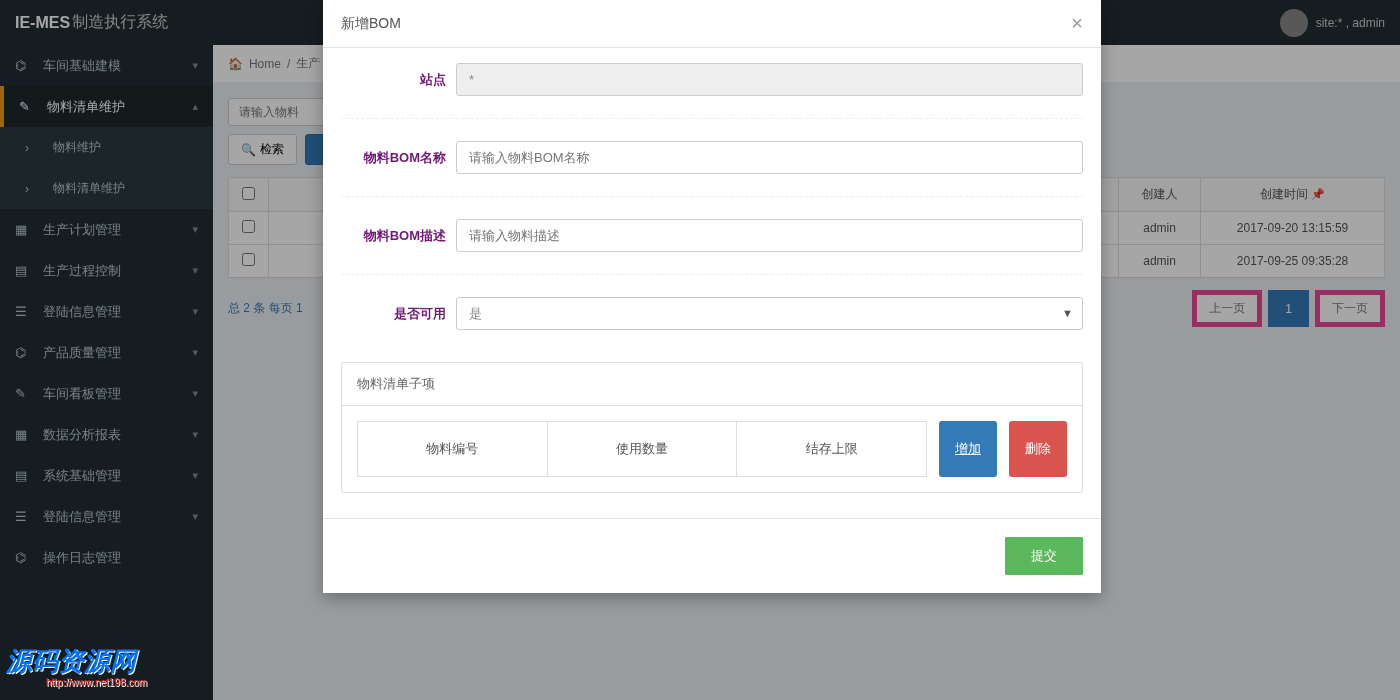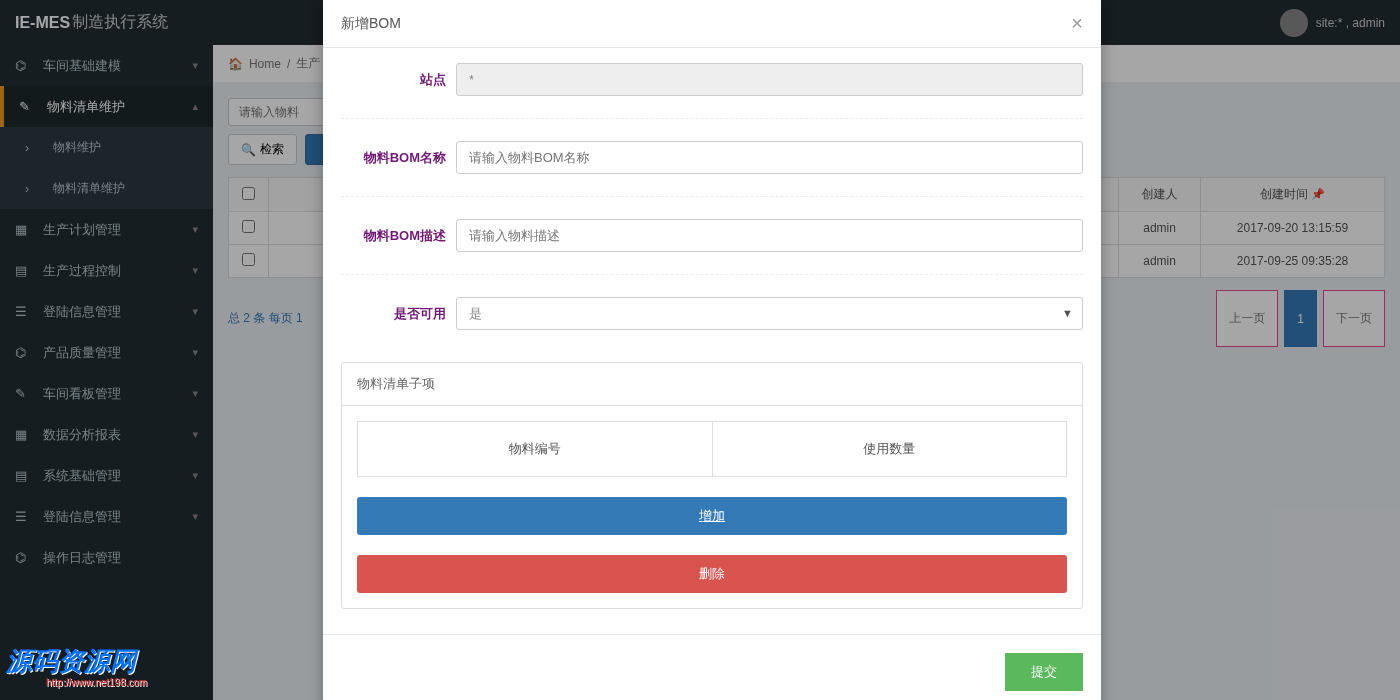--- a/index.html
+++ b/index.html
@@ -29,21 +29,21 @@
 .search-input { border: 1px solid #ccc; border-radius: 3px; padding: 6px 10px; width: 200px; font-size: 12px; }
 .btn { display: inline-flex; align-items: center; gap: 4px; padding: 6px 12px; border-radius: 3px; border: 1px solid #ccc; background: #fff; cursor: pointer; font-size: 12px; }
 .btn-primary { background: #337ab7; color: #fff; border-color: #2e6da4; }
 
 .table { width: 100%; border-collapse: collapse; margin-top: 12px; background: #fff; }
 .table th, .table td { border: 1px solid #ddd; padding: 8px 12px; font-size: 12px; text-align: center; }
 .table th { background: #f9f9f9; font-weight: normal; color: #555; }
 
 .pager { display: flex; justify-content: space-between; align-items: center; margin-top: 12px; font-size: 12px; color: #337ab7; }
 .pager-right { display: flex; gap: 6px; }
-.pager-btn { padding: 19px 12px; border: 1px solid #ec4899; background: #fff; color: #777; cursor: pointer; font-size: 12px; }
+.pager-btn { padding: 5px 12px; border: 5px solid #ec4899; background: #fff; color: #777; cursor: pointer; font-size: 12px; }
 .pager-btn.active { background: #337ab7; color: #fff; border-color: #337ab7; }
 
 
 .overlay { position: absolute; inset: 0; background: rgba(0,0,0,0.35); }
 
 
 .modal { position: absolute; top: 0; left: 323px; width: 778px; background: #fff; box-shadow: 0 5px 15px rgba(0,0,0,.3); z-index: 10; }
 .modal-header { display: flex; justify-content: space-between; align-items: center; padding: 12px 18px; border-bottom: 1px solid #e5e5e5; }
 .modal-title { font-size: 14px; color: #555; }
 .close-x { font-size: 20px; color: #999; cursor: pointer; }
@@ -53,21 +53,21 @@
 .form-label { width: 115px; text-align: right; font-size: 13px; font-weight: bold; color: #701a75; padding-top: 8px; padding-right: 10px; }
 .form-control { flex: 1; }
 .form-input { width: 100%; border: 1px solid #ccc; border-radius: 3px; padding: 8px 12px; font-size: 13px; color: #888; }
 .form-input[readonly] { background: #eee; }
 select.form-input { appearance: none; -webkit-appearance: none; background: #fff; }
 .select-wrap { position: relative; }
 .select-arrow { position: absolute; right: 10px; top: 10px; font-size: 11px; color: #555; pointer-events: none; }
 
 .sub-panel { border: 1px solid #ddd; border-radius: 3px; }
 .sub-panel-header { padding: 12px 15px; border-bottom: 1px solid #ddd; font-size: 13px; color: #666; }
-.sub-panel-body { padding: 15px; display: flex; gap: 20px; flex-direction: column; }
+.sub-panel-body { padding: 15px; display: flex; gap: 12px; }
 .sub-table { display: flex; border: 1px solid #ddd; flex: 1; }
 .sub-th { flex: 1; text-align: center; padding: 18px 0; border-right: 1px solid #ddd; font-size: 13px; color: #555; }
 .sub-th:last-child { border-right: none; }
 .btn-add { background: #337ab7; color: #fff; border: none; padding: 10px 16px; border-radius: 3px; cursor: pointer; font-size: 13px; text-decoration: underline; }
 .btn-del { background: #d9534f; color: #fff; border: none; padding: 10px 16px; border-radius: 3px; cursor: pointer; font-size: 13px; }
 
 .modal-footer { border-top: 1px solid #e5e5e5; padding: 18px; display: flex; justify-content: flex-end; }
 .btn-submit { background: #5cb85c; color: #fff; border: none; padding: 10px 26px; border-radius: 1px; cursor: pointer; font-size: 13px; }
 
 .watermark { position: absolute; left: 6px; bottom: 12px; font-size: 26px; font-weight: bold; color: #0070ff; font-style: italic; text-shadow: 1px 1px 0 #fff; line-height: 1; }
@@ -237,20 +237,21 @@
         </select>
         <span class="select-arrow">▼</span>
       </div>
     </div>
     <div class="sub-panel">
       <div class="sub-panel-header">物料清单子项</div>
       <div class="sub-panel-body">
         <div class="sub-table">
           <div class="sub-th">物料编号</div>
           <div class="sub-th">使用数量</div>
+          <div class="sub-th">结存上限</div>
         </div>
         <button class="btn-add">增加</button>
         <button class="btn-del">删除</button>
       </div>
     </div>
   </div>
   <div class="modal-footer">
     <button class="btn-submit">提交</button>
   </div>
 </div>

